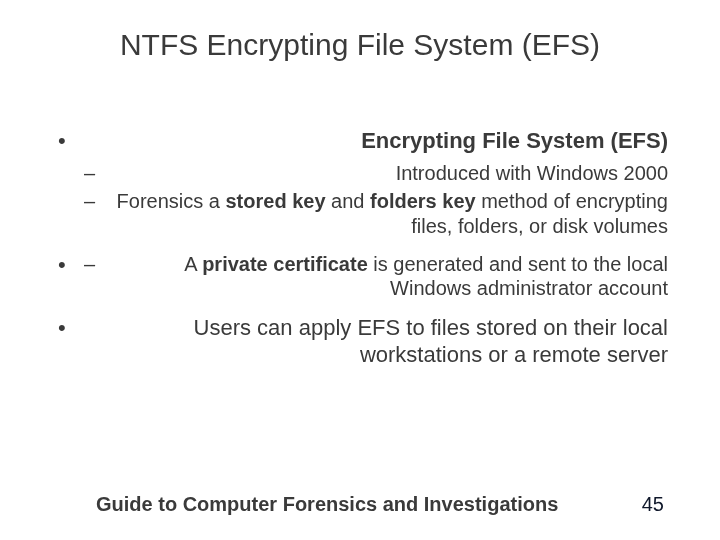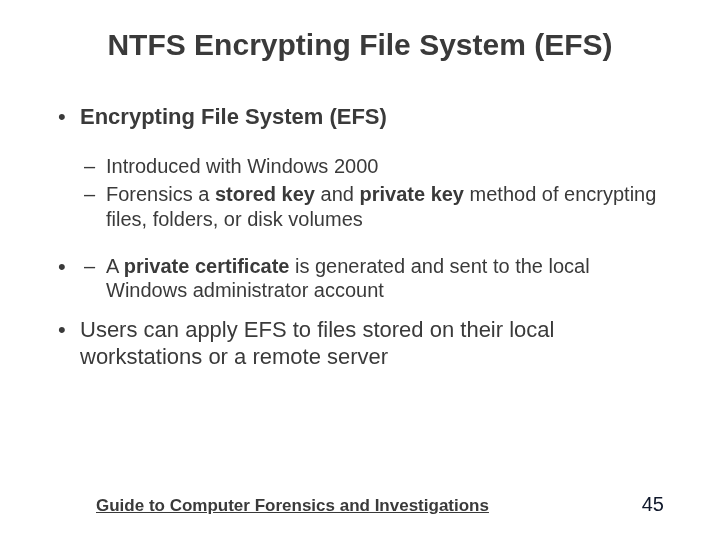--- a/index.html
+++ b/index.html
@@ -7,49 +7,50 @@
     width: 720px;
     height: 540px;
     background: #ffffff;
     font-family: Arial, Helvetica, sans-serif;
     color: #3a3a3a;
     position: relative;
     padding: 28px 48px 0 48px;
   }
   .title {
     font-size: 30px;
-    font-weight: 700;
+    font-weight: 400;
     text-align: center;
-    margin-bottom: 42px;
+    margin-bottom: 66px;
     color: #3a3a3a;
   }
   .content {
     padding: 0 4px;
   }
   ul.level1 {
     list-style: none;
     font-size: 22px;
     line-height: 1.22;
+    text-align: right;
   }
   ul.level1 > li {
     position: relative;
     padding-left: 28px;
     margin-bottom: 14px;
   }
   ul.level1 > li::before {
     content: "•";
     position: absolute;
     left: 6px;
     top: 0;
     font-size: 22px;
   }
   ul.level2 {
     list-style: none;
     font-size: 20px;
-    margin-top: 23px;
+    margin-top: 6px;
     line-height: 1.22;
   }
   ul.level2 > li {
     position: relative;
     padding-left: 26px;
     margin-bottom: 4px;
   }
   ul.level2 > li::before {
     content: "–";
     position: absolute;
@@ -61,43 +62,42 @@
     position: absolute;
     bottom: 24px;
     left: 0;
     width: 720px;
     padding: 0 56px 0 96px;
     display: flex;
     justify-content: space-between;
     align-items: baseline;
   }
   .footer-text {
-    font-size: 17px;
+    font-size: 20px;
     font-weight: 700;
     color: #3a3a3a;
-    text-decoration: underline;
   }
   .page-num {
     font-size: 20px;
     color: #0f172a;
   }
 </style>
 </head>
 <body>
 
 <div class="title">NTFS Encrypting File System (EFS)</div>
 
 <div class="content">
   <ul class="level1">
 
     <li>
       <span class="bold">Encrypting File System (EFS)</span>
       <ul class="level2">
         <li>Introduced with Windows 2000</li>
-        <li><span>Forensics a </span><span class="bold">stored key</span><span> and </span><span class="bold">private key</span><span> method of encrypting files, folders, or disk volumes</span></li>
+        <li><span>Forensics a </span><span class="bold">stored key</span><span> and </span><span class="bold">folders key</span><span> method of encrypting files, folders, or disk volumes</span></li>
       </ul>
     </li>
 
     <li>
       <ul class="level2">
         <li><span>A </span><span class="bold">private certificate</span><span> is generated and sent to the local Windows administrator account</span></li>
       </ul>
     </li>
 
     <li>

